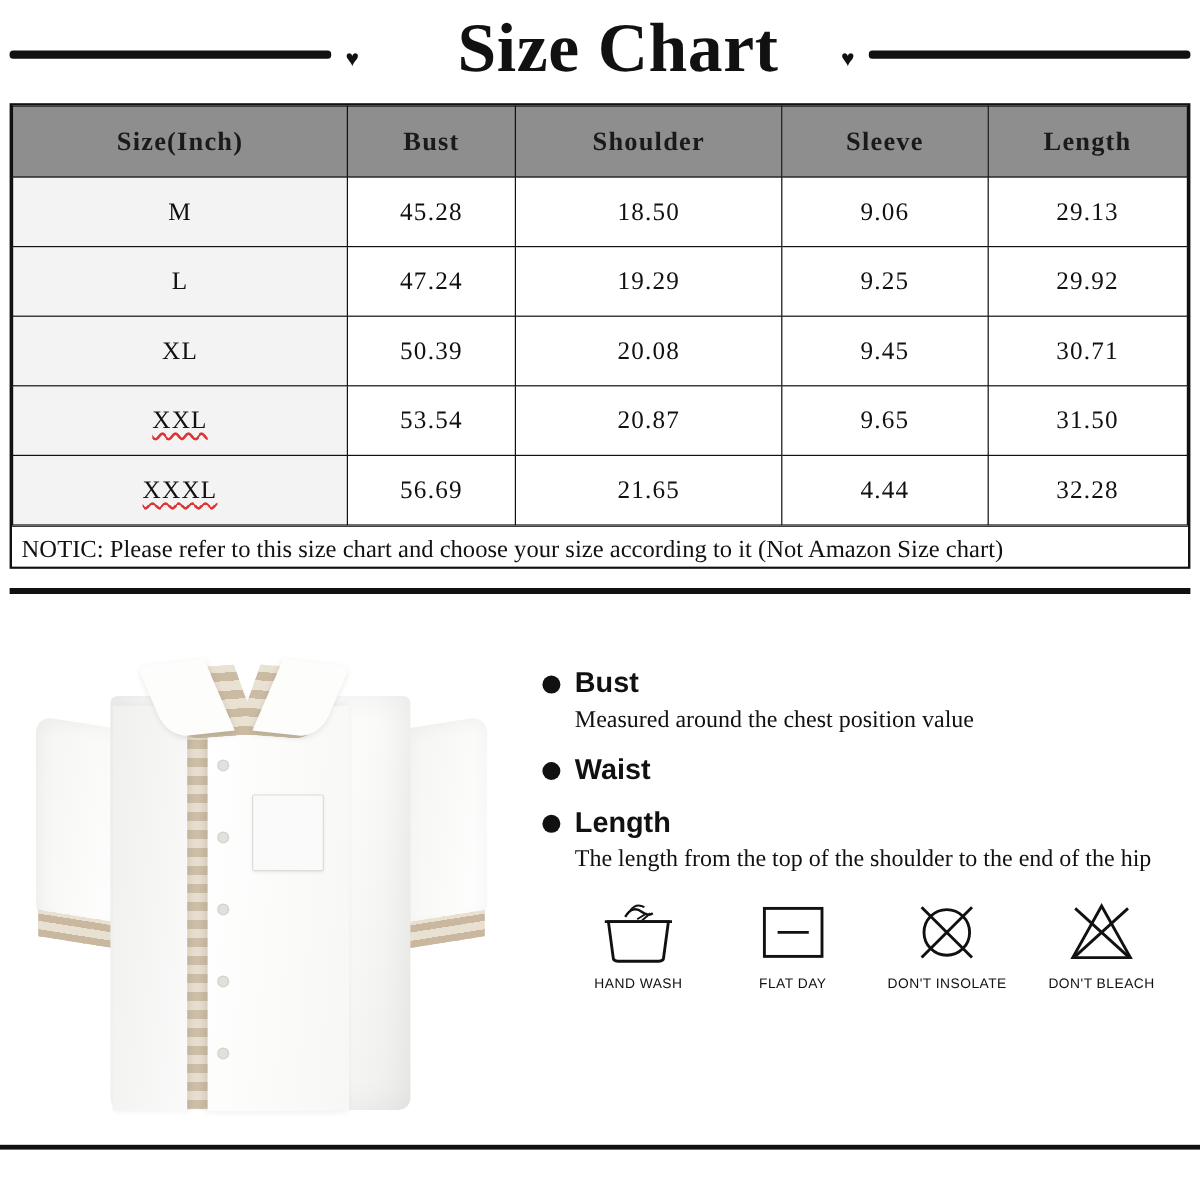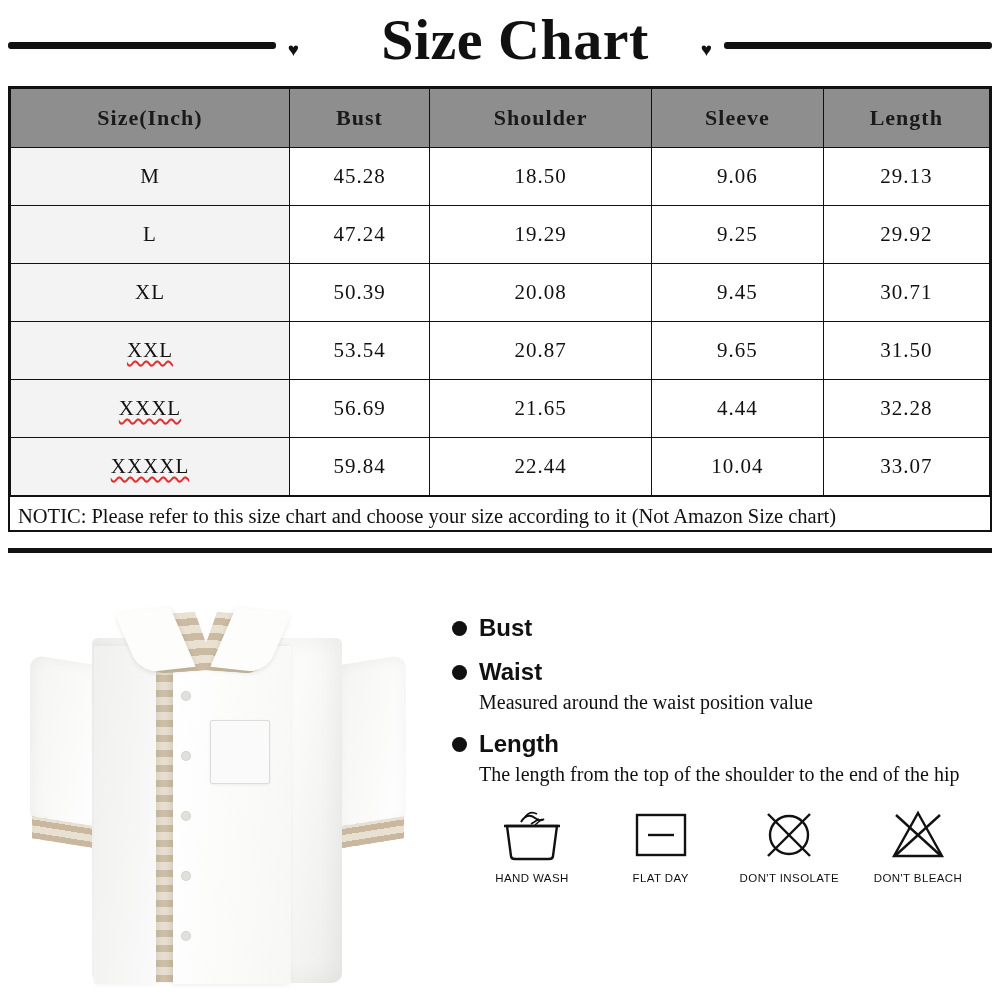--- a/index.html
+++ b/index.html
@@ -378,27 +378,20 @@
         <td>9.65</td>
         <td>31.50</td>
       </tr>
       <tr>
         <td class="spell">XXXL</td>
         <td>56.69</td>
         <td>21.65</td>
         <td>4.44</td>
         <td>32.28</td>
       </tr>
-      <tr>
-        <td class="spell">XXXXL</td>
-        <td>59.84</td>
-        <td>22.44</td>
-        <td>10.04</td>
-        <td>33.07</td>
-      </tr>
     </tbody>
   </table>
   <div class="notice">NOTIC: Please refer to this size chart and choose your size according to it (Not Amazon Size chart)</div>
 </div>
 
 <div class="band-wrap">
   <div class="band-rule"></div>
 </div>
 
 <div class="lower">
@@ -427,28 +420,28 @@
       </div>
     </div>
 
     <div class="info-col">
 
       <div class="bullet-item">
         <div class="bullet-head">
           <span class="bullet-dot"></span>
           <span>Bust</span>
         </div>
+        <div class="bullet-desc">Measured around the chest position value</div>
       </div>
 
       <div class="bullet-item">
         <div class="bullet-head">
           <span class="bullet-dot"></span>
           <span>Waist</span>
         </div>
-        <div class="bullet-desc">Measured around the waist position value</div>
       </div>
 
       <div class="bullet-item">
         <div class="bullet-head">
           <span class="bullet-dot"></span>
           <span>Length</span>
         </div>
         <div class="bullet-desc">The length from the top of the shoulder to the end of the hip</div>
       </div>
 

